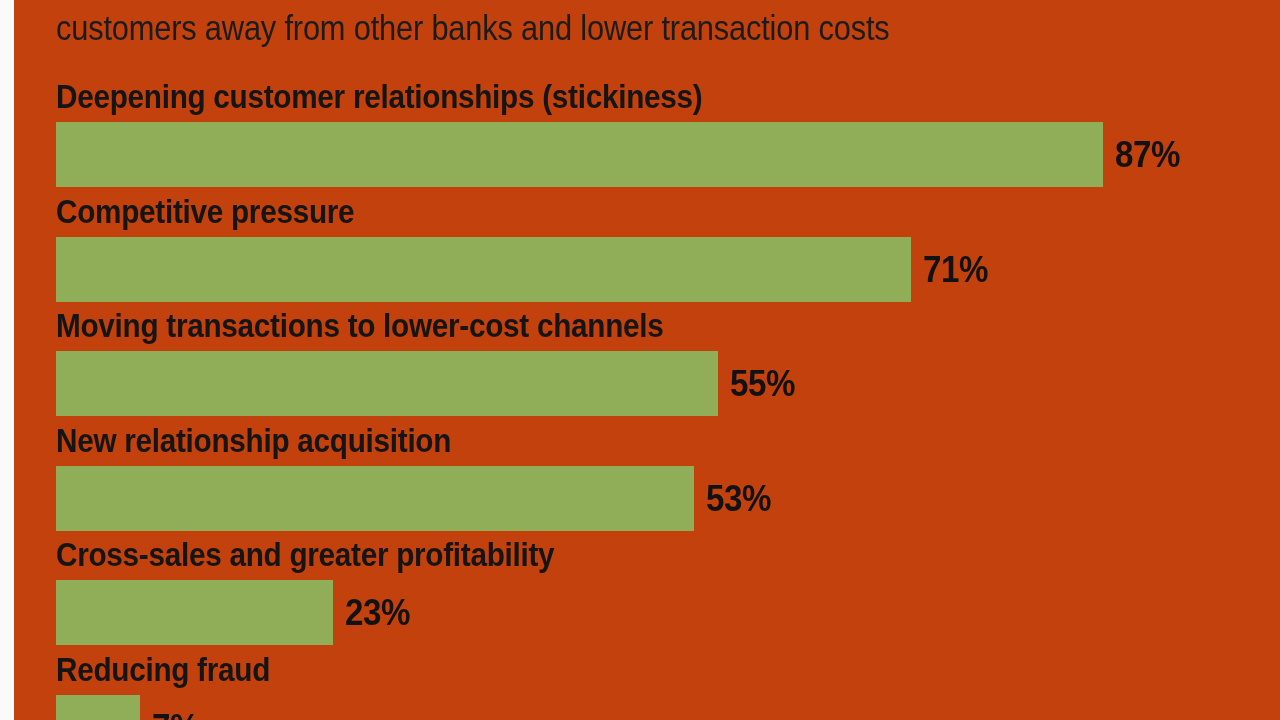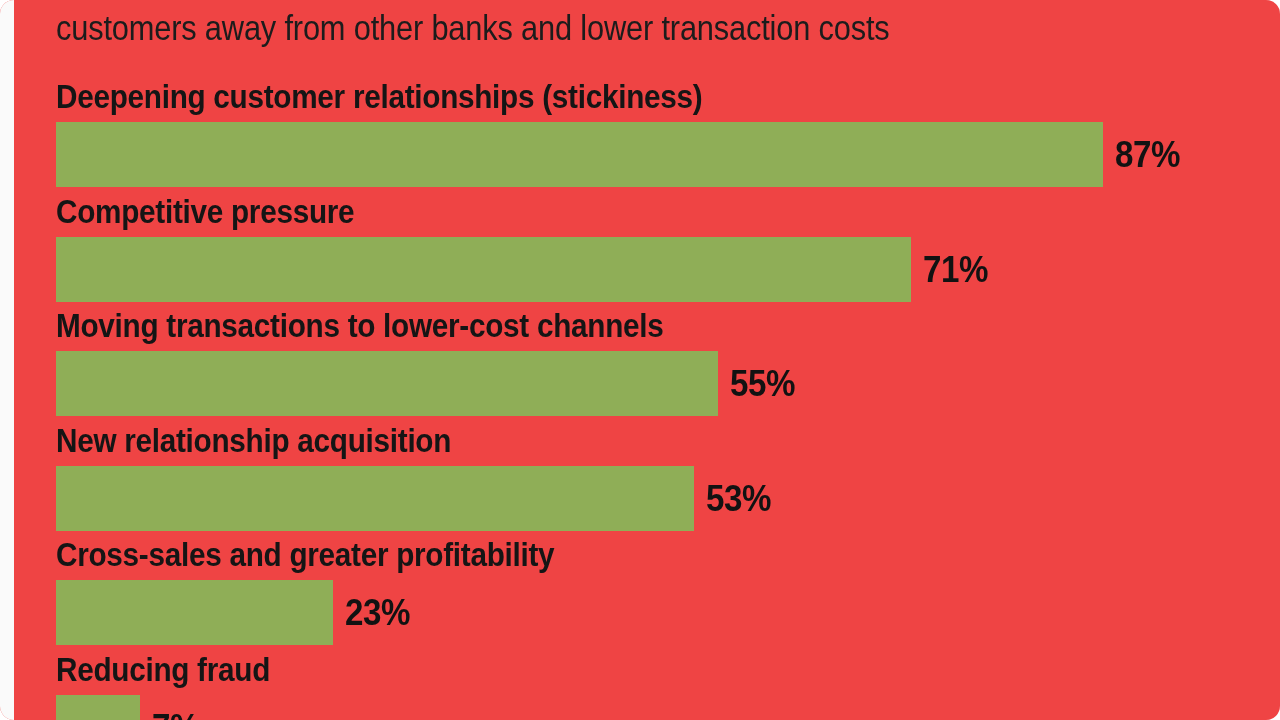--- a/index.html
+++ b/index.html
@@ -11,23 +11,22 @@
     height: 720px;
     overflow: hidden;
     background: #ffffff;
     font-family: "Liberation Sans", sans-serif;
   }
 
   #chart-figure {
     position: relative;
     width: 1280px;
     height: 720px;
-    background: #ef4444;
+    background: #c2410c;
     overflow: hidden;
-    border-radius: 14px;
   }
 
   
   #left-gutter {
     position: absolute;
     left: 0;
     top: 0;
     width: 14px;
     height: 720px;
     background: #fafafa;

